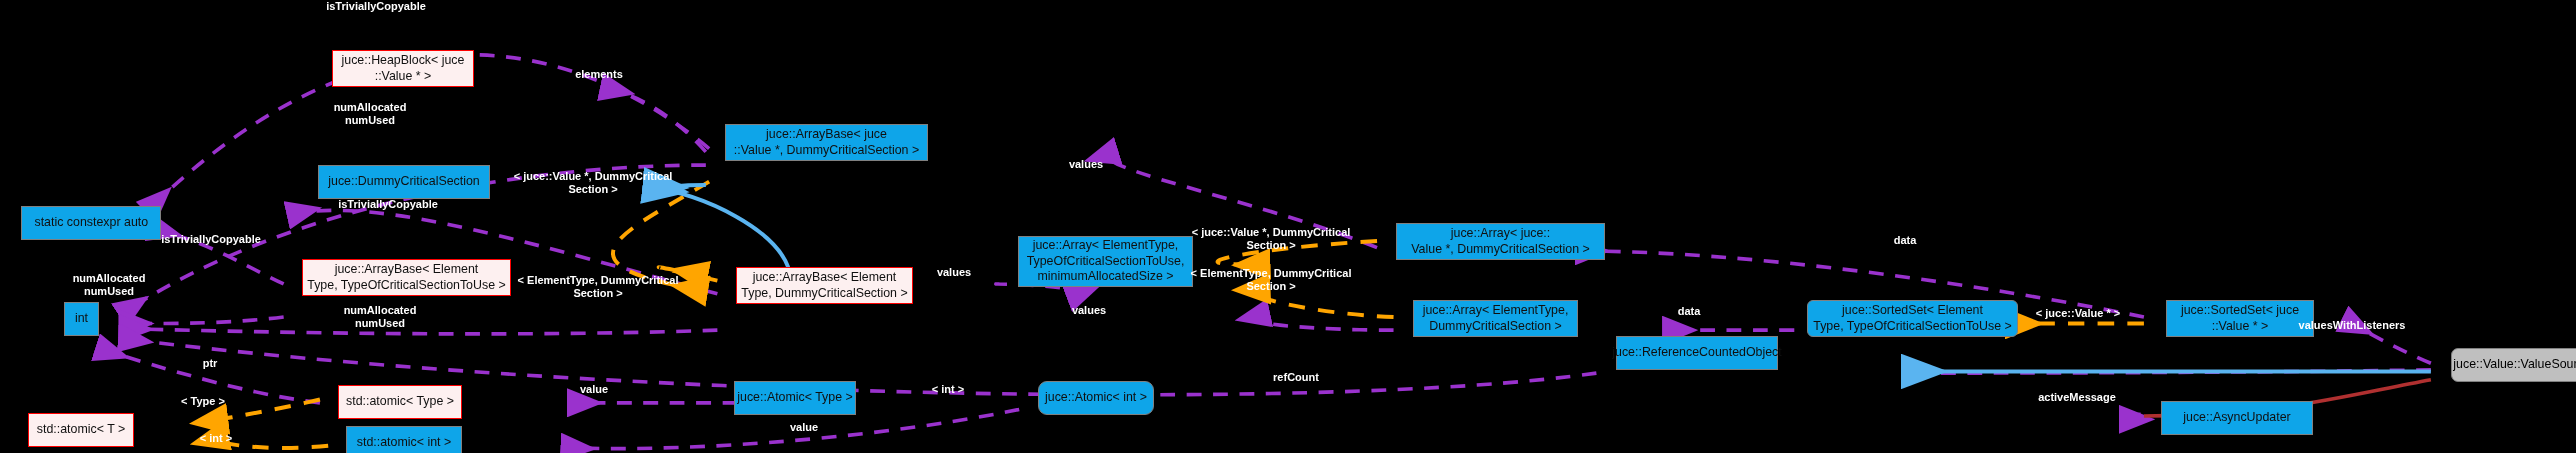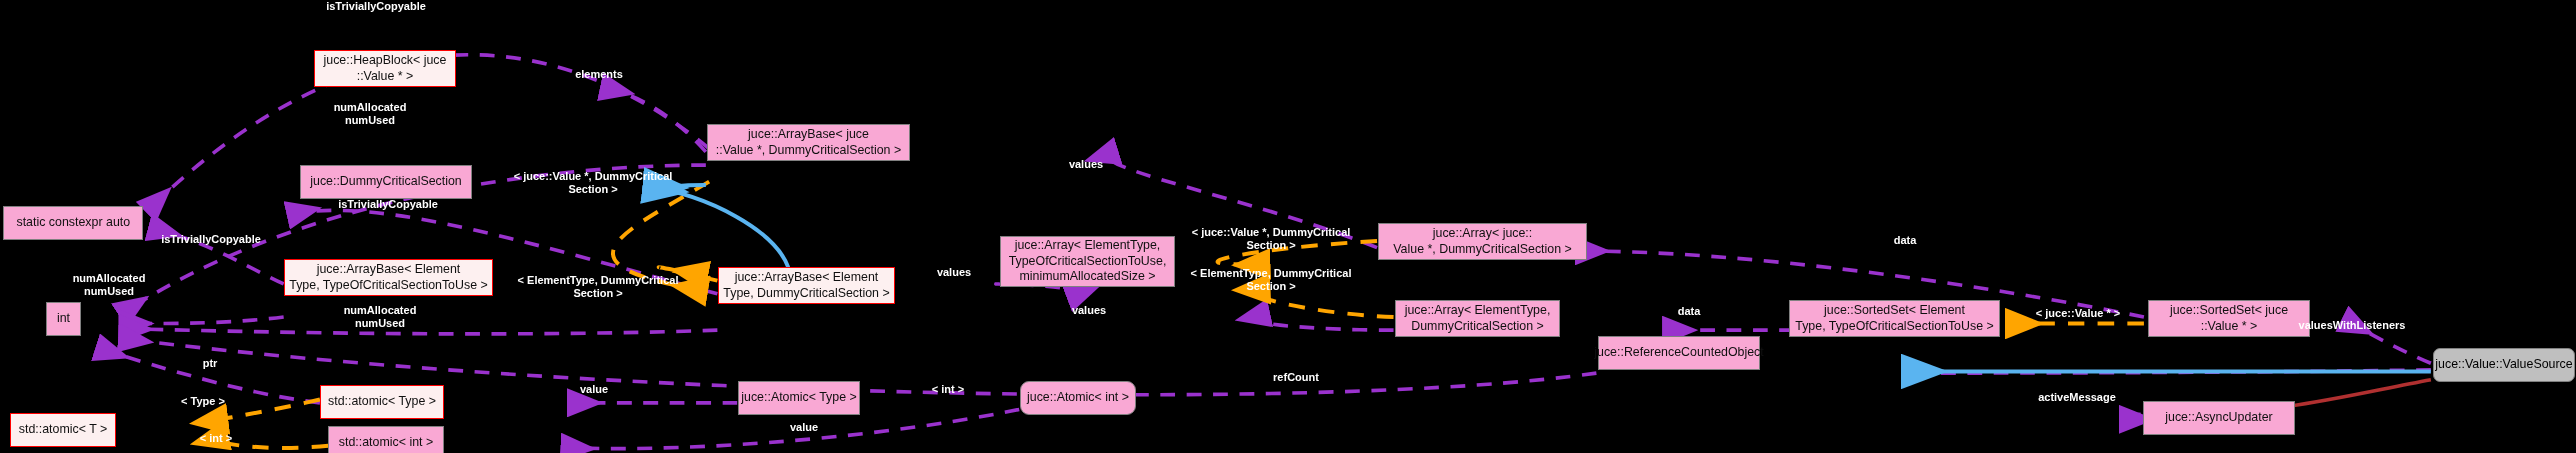--- a/index.html
+++ b/index.html
@@ -27,24 +27,25 @@
     box-sizing: border-box;
     display: flex;
     align-items: center;
     justify-content: center;
     text-align: center;
     font-size: 12.4px;
     line-height: 15.7px;
     color: #101010;
     white-space: pre;
     padding: 16px 5px;
+    margin-left: 18px;
   }
   
   .node.plain {
-    background: #f9a8d4;
+    background: #0ea5e9;
     border: 0.8px solid #808080;
   }
   
   .node.tmpl {
     background: #fdf0f0;
     border: 1.7px solid #ff0000;
   }
   
   .node.focus {
     background: #bfbfbf;
@@ -198,21 +199,21 @@
     <span>juce::ArrayBase&lt; Element
 Type, DummyCriticalSection &gt;</span>
   </div>
 
   <div class="node plain" style="left:1000px; top:236px; width:175px; height:51px;">
     <span>juce::Array&lt; ElementType,
 TypeOfCriticalSectionToUse,
 minimumAllocatedSize &gt;</span>
   </div>
 
-  <div class="node plain" style="left:738px; top:381px; width:122px; height:34px;text-align:center;">
+  <div class="node plain" style="left:716px; top:381px; width:122px; height:34px;text-align:center;">
     <span>juce::Atomic&lt; Type &gt;</span>
   </div>
 
   <div class="node plain" style="left:1020px; top:381px; width:116px; height:21.5px;border-radius:9px;">
     <span>juce::Atomic&lt; int &gt;</span>
   </div>
 
   <div class="node plain" style="left:1395px; top:300px; width:165px; height:37px;">
     <span>juce::Array&lt; ElementType,
 DummyCriticalSection &gt;</span>
@@ -220,26 +221,26 @@
 
   <div class="node plain" style="left:1378px; top:223px; width:209px; height:37px;">
     <span>juce::Array&lt; juce::
 Value *, DummyCriticalSection &gt;</span>
   </div>
 
   <div class="node plain" style="left:1598px; top:336px; width:162px; height:21.5px;">
     <span>juce::ReferenceCountedObject</span>
   </div>
 
-  <div class="node plain" style="left:1789px; top:300px; width:211px; height:37px;">
+  <div class="node plain" style="left:1789px; top:300px; width:211px; height:37px;border-radius:6px;">
     <span>juce::SortedSet&lt; Element
 Type, TypeOfCriticalSectionToUse &gt;</span>
   </div>
 
-  <div class="node plain" style="left:2148px; top:300px; width:162px; height:37px;">
+  <div class="node plain" style="left:2148px; top:300px; width:148px; height:37px;">
     <span>juce::SortedSet&lt; juce
 ::Value * &gt;</span>
   </div>
 
 
   <div class="node plain" style="left:2143px; top:401px; width:152px; height:23px;">
     <span>juce::AsyncUpdater</span>
   </div>
 
   <div class="node focus" style="left:2433px; top:348px; width:142px; height:32px;border-radius:7px;">

